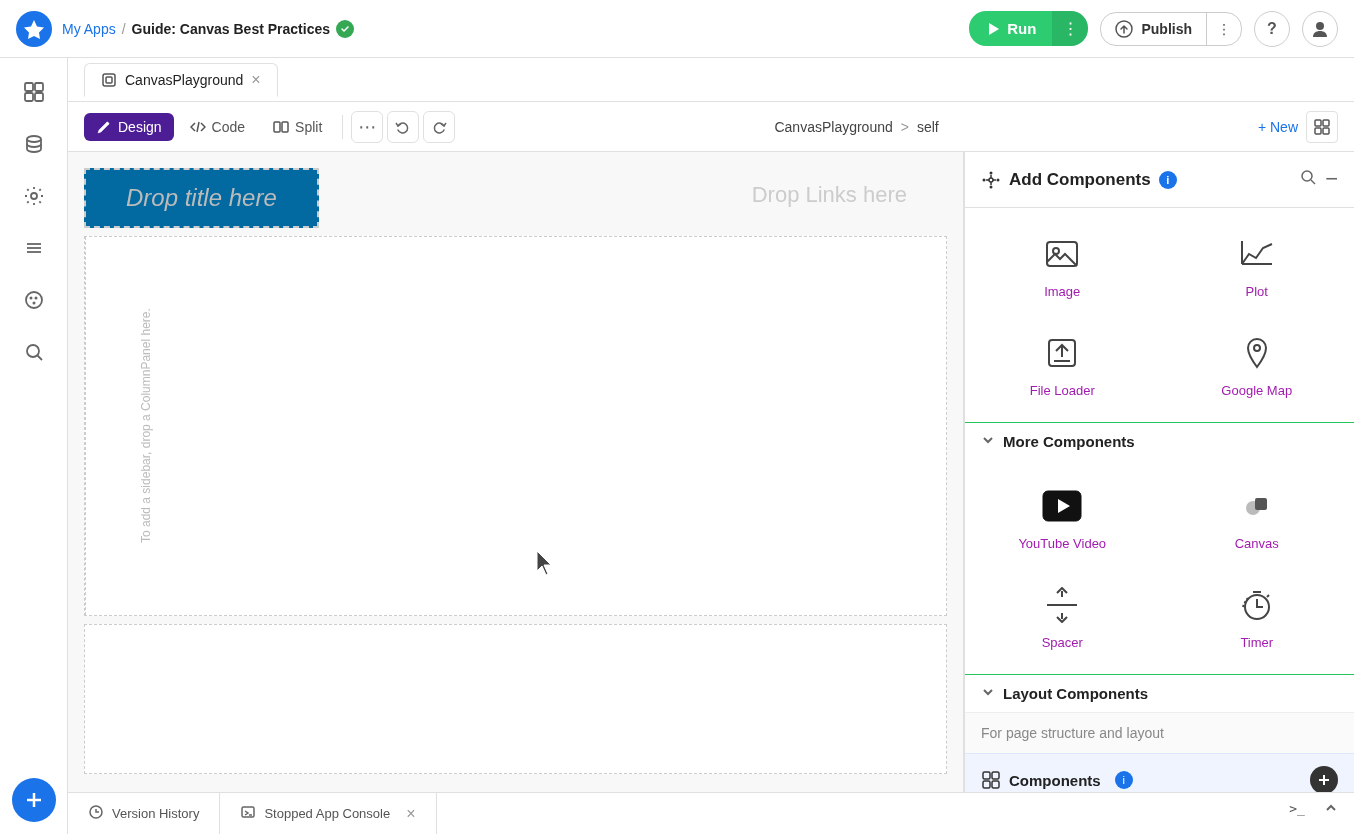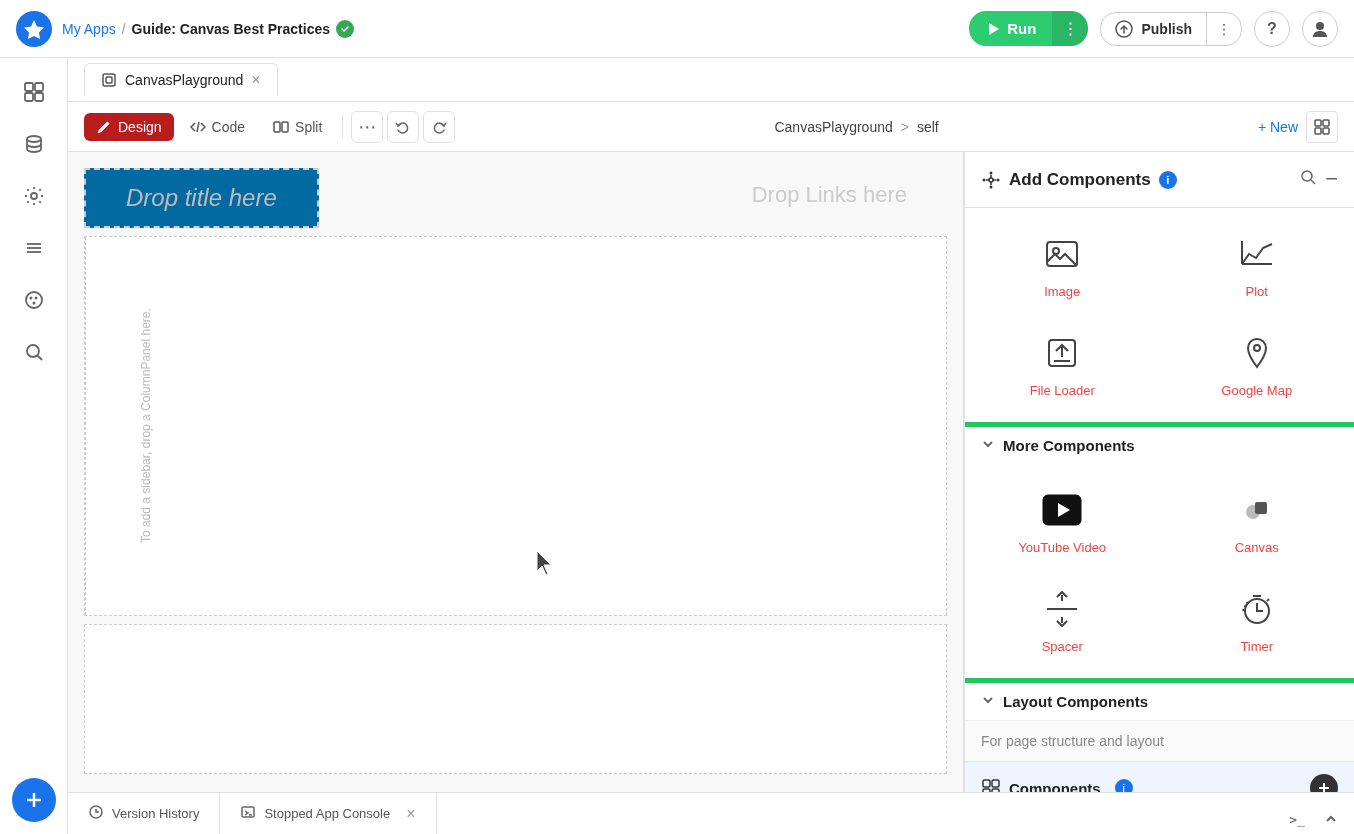--- a/index.html
+++ b/index.html
@@ -76,21 +76,21 @@
 
     
     .editor-toolbar {
       background: #fff; border-bottom: 1px solid #e0e0e0;
       display: flex; align-items: center; padding: 0 16px; height: 50px; gap: 4px;
     }
     .toolbar-btn {
       display: flex; align-items: center; gap: 6px; padding: 6px 12px;
       border-radius: 6px; cursor: pointer; font-size: 14px; border: none; background: transparent; color: #555;
     }
-    .toolbar-btn.active { background: #b91c1c; color: #fff; }
+    .toolbar-btn.active { background: #4c1d95; color: #fff; }
     .toolbar-sep { width: 1px; background: #e0e0e0; height: 24px; margin: 0 4px; }
     .toolbar-icon-btn {
       width: 32px; height: 32px; display: flex; align-items: center; justify-content: center;
       border-radius: 6px; cursor: pointer; color: #666; font-size: 16px; border: 1px solid #e0e0e0;
     }
     .breadcrumb-nav { margin-left: auto; display: flex; align-items: center; gap: 8px; font-size: 14px; color: #444; }
     .breadcrumb-nav .chevron { color: #999; }
     .toolbar-right { margin-left: auto; display: flex; align-items: center; gap: 8px; }
     .new-btn { display: flex; align-items: center; gap: 6px; color: #1a73e8; font-size: 14px; cursor: pointer; font-weight: 500; }
     .view-toggle { width: 32px; height: 32px; border: 1px solid #e0e0e0; border-radius: 4px; display: flex; align-items: center; justify-content: center; cursor: pointer; color: #555; }
@@ -149,45 +149,45 @@
       padding: 8px 0;
     }
     .component-item {
       display: flex; flex-direction: column; align-items: center; justify-content: center;
       padding: 16px 8px; cursor: pointer; border-radius: 8px; gap: 8px;
     }
     .component-icon {
       width: 44px; height: 44px; display: flex; align-items: center; justify-content: center;
       font-size: 28px; color: #444;
     }
-    .component-label { font-size: 13px; color: #ef4444; text-align: center; }
+    .component-label { font-size: 13px; color: #a21caf; text-align: center; }
 
     
     .section-header {
       display: flex; align-items: center; padding: 10px 16px;
-      border-top: 5px solid #22c55e; cursor: pointer; gap: 8px; background: #fff;
+      border-top: 1px solid #22c55e; cursor: pointer; gap: 8px; background: #fff;
     }
     .section-header-title { font-size: 15px; font-weight: 600; color: #222; }
     .section-chevron { color: #666; font-size: 14px; }
 
     
     .layout-desc { padding: 12px 16px; font-size: 14px; color: #888; background: #fafafa; border-top: 1px solid #eee; }
 
     
     .bottom-components {
       display: flex; align-items: center; padding: 12px 16px; background: #f0f4ff;
       border-top: 1px solid #dce8ff; gap: 8px; cursor: pointer;
     }
     .bottom-comp-label { font-size: 15px; font-weight: 600; color: #222; }
     .bottom-comp-plus { margin-left: auto; width: 28px; height: 28px; border-radius: 50%; background: #333; color: white; display: flex; align-items: center; justify-content: center; font-size: 18px; cursor: pointer; }
 
     
     .bottom-bar {
       height: 42px; background: #fff; border-top: 1px solid #e0e0e0;
-      display: flex; align-items: flex-end; flex-shrink: 0; width: calc(1354px - 68px);
+      display: flex; align-items: flex-start; flex-shrink: 0; width: calc(1354px - 68px);
     }
     .bottom-tab {
       display: flex; align-items: center; gap: 8px; padding: 0 20px;
       height: 100%; font-size: 13px; color: #555; cursor: pointer; border-right: 1px solid #e0e0e0;
     }
     .bottom-tab-icon { font-size: 16px; color: #777; }
     .bottom-tab-close { font-size: 16px; color: #999; margin-left: 8px; }
     .bottom-right-icons { margin-left: auto; display: flex; align-items: center; gap: 4px; padding-right: 8px; }
     .bottom-icon-btn { width: 30px; height: 30px; display: flex; align-items: center; justify-content: center; border-radius: 4px; cursor: pointer; color: #666; font-size: 16px; }
   </style>

